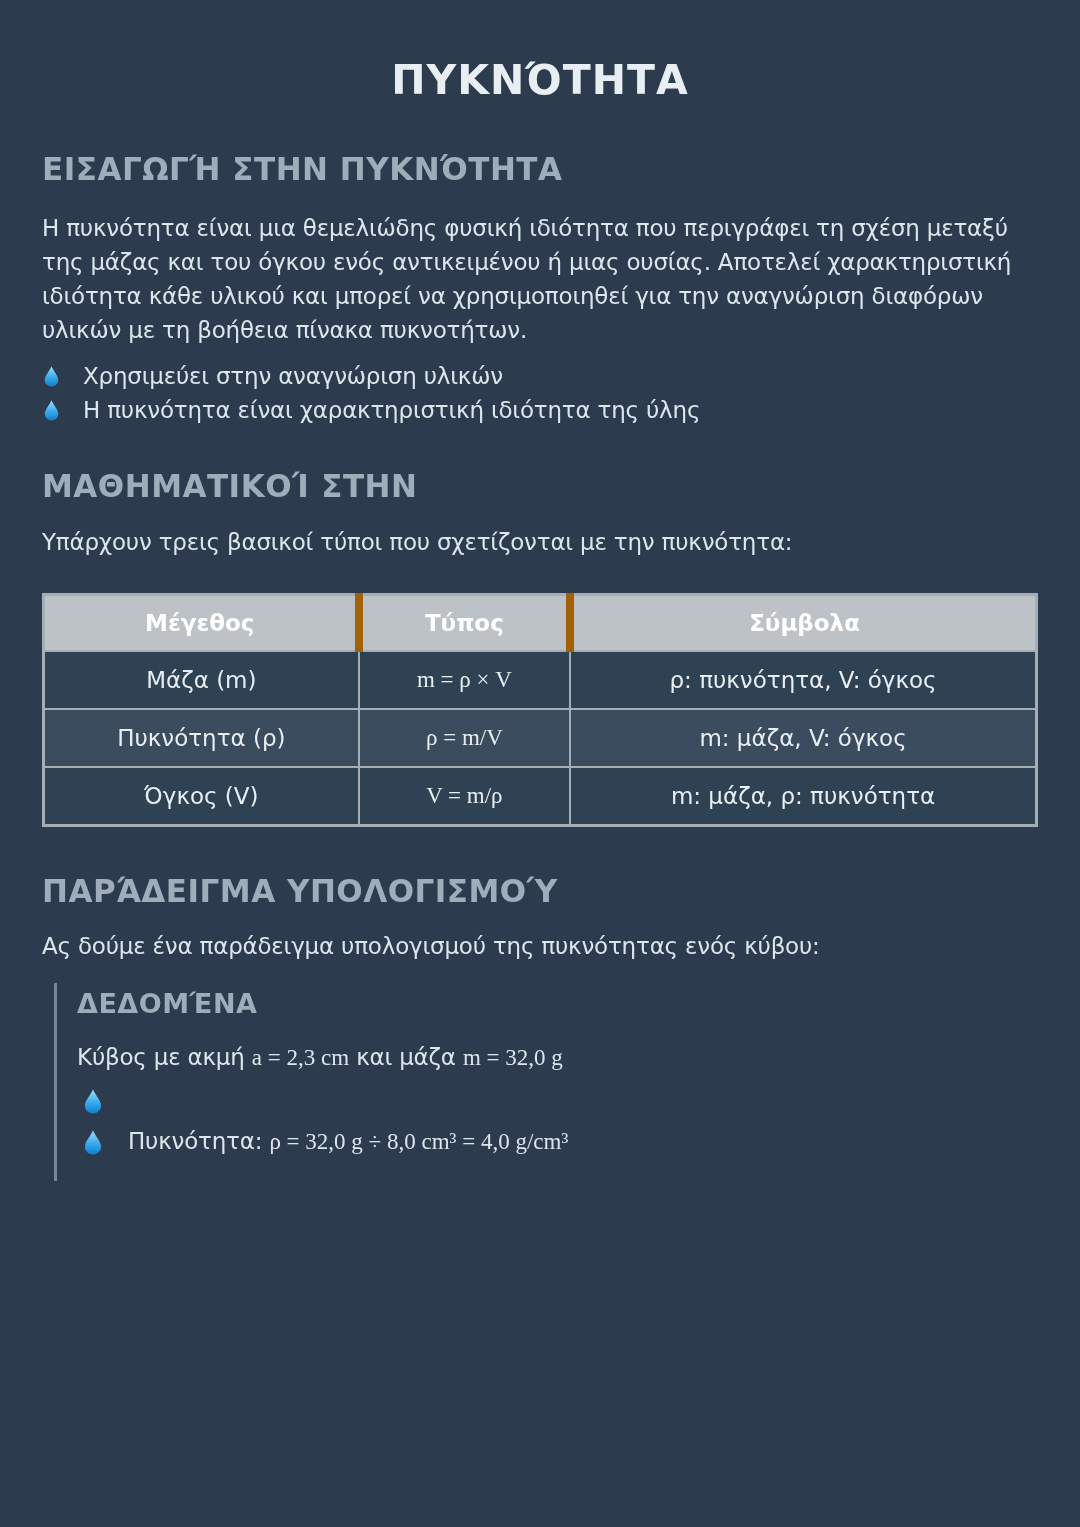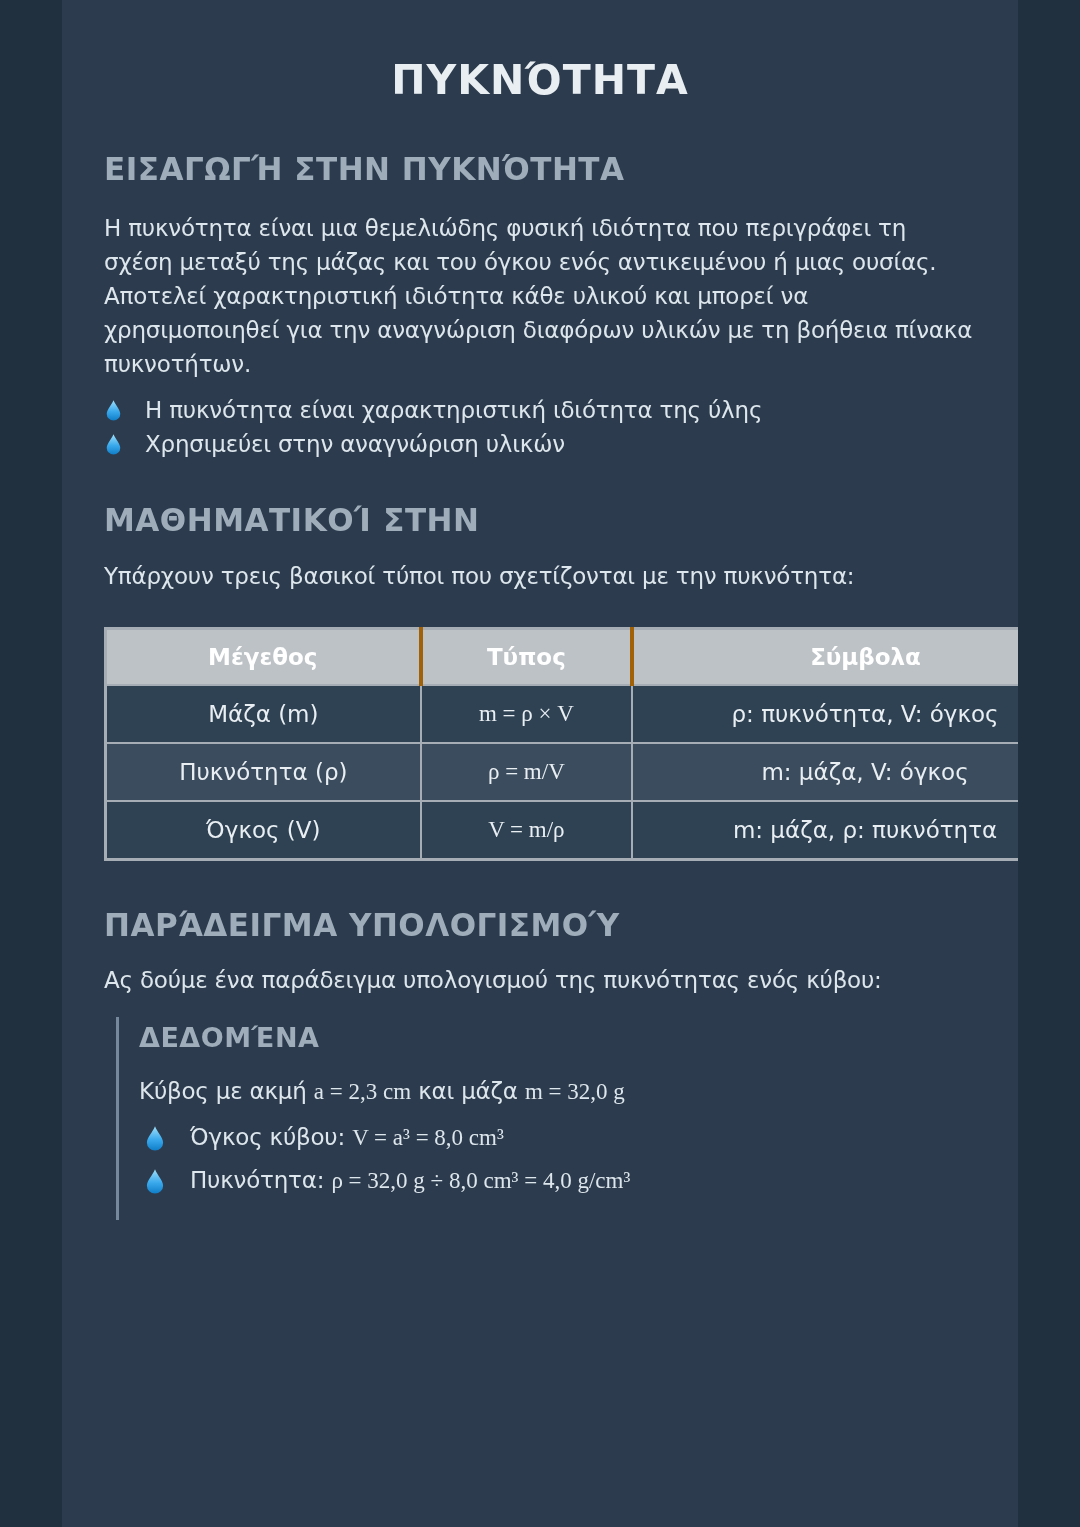--- a/index.html
+++ b/index.html
@@ -13,21 +13,21 @@
     --table-row-dark: #2e4254;
     --table-row-light: #3a4c5e;
     --example-border: #76889b;
   }
   * { box-sizing: border-box; }
   html, body { margin: 0; padding: 0; }
   body { background: #20303f; }
 
   .page {
     position: relative;
-    width: 956px;
+    width: 1080px;
     height: 1527px;
     margin: 0 auto;
     background: var(--background);
     font-family: "DejaVu Sans", "Liberation Sans", sans-serif;
     color: var(--body-text);
     overflow: hidden;
   }
   .content { padding: 0 42px; }
 
   .doc-title {
@@ -79,21 +79,21 @@
   }
   .formula-table th {
     background: var(--table-header-bg);
     color: var(--table-header-text);
     font-size: 23px;
     font-weight: bold;
     padding: 14px 8px;
     border: 2px solid var(--table-border);
     text-align: center;
   }
-  .formula-table th:not(:first-child) { border-left: 4px solid #a16207; }
+  .formula-table th:not(:first-child) { border-left: 8px solid #a16207; }
   .formula-table td {
     font-size: 23px;
     color: #e9eef2;
     text-align: center;
     padding: 15px 8px;
     border: 2px solid var(--table-border);
   }
   .formula-table tbody tr:nth-child(odd) td { background: var(--table-row-dark); }
   .formula-table tbody tr:nth-child(even) td { background: var(--table-row-light); }
 
@@ -138,30 +138,30 @@
 
     <h2 class="section-heading">ΕΙΣΑΓΩΓΉ ΣΤΗΝ ΠΥΚΝΌΤΗΤΑ</h2>
     <p class="para">Η πυκνότητα είναι μια θεμελιώδης φυσική ιδιότητα που περιγράφει τη σχέση μεταξύ της μάζας και του όγκου ενός αντικειμένου ή μιας ουσίας. Αποτελεί χαρακτηριστική ιδιότητα κάθε υλικού και μπορεί να χρησιμοποιηθεί για την αναγνώριση διαφόρων υλικών με τη βοήθεια πίνακα πυκνοτήτων.</p>
     <ul class="bullet-list">
   <li class="bullet-item">
     <span class="drop">
       <svg class="drop-svg" viewBox="0 0 20 28">
         <path d="M10 1 C12.5 7.5 19 13.5 19 19.3 A9 8.7 0 0 1 1 19.3 C1 13.5 7.5 7.5 10 1 Z" fill="url(#dropGrad)"></path>
       </svg>
     </span>
+    <span class="bullet-text">Χρησιμεύει στην αναγνώριση υλικών</span>
+  </li>
+
+  <li class="bullet-item">
+    <span class="drop">
+      <svg class="drop-svg" viewBox="0 0 20 28">
+        <path d="M10 1 C12.5 7.5 19 13.5 19 19.3 A9 8.7 0 0 1 1 19.3 C1 13.5 7.5 7.5 10 1 Z" fill="url(#dropGrad)"></path>
+      </svg>
+    </span>
     <span class="bullet-text">Η πυκνότητα είναι χαρακτηριστική ιδιότητα της ύλης</span>
-  </li>
-
-  <li class="bullet-item">
-    <span class="drop">
-      <svg class="drop-svg" viewBox="0 0 20 28">
-        <path d="M10 1 C12.5 7.5 19 13.5 19 19.3 A9 8.7 0 0 1 1 19.3 C1 13.5 7.5 7.5 10 1 Z" fill="url(#dropGrad)"></path>
-      </svg>
-    </span>
-    <span class="bullet-text">Χρησιμεύει στην αναγνώριση υλικών</span>
   </li>
 
 </ul>
 
     <h2 class="section-heading">ΜΑΘΗΜΑΤΙΚΟΊ ΣΤΗΝ</h2>
     <p class="lead">Υπάρχουν τρεις βασικοί τύποι που σχετίζονται με την πυκνότητα:</p>
 
     <table class="formula-table">
       <colgroup>
         <col style="width:316px">
@@ -202,21 +202,20 @@
     <div class="example-box">
       <h3 class="box-heading">ΔΕΔΟΜΈΝΑ</h3>
       <p class="given-line"><span>Κύβος με ακμή </span><span class="serif">a = 2,3 cm</span><span> και μάζα </span><span class="serif">m = 32,0 g</span></p>
       <ul class="bullet-list example-list">
   <li class="bullet-item">
     <span class="drop">
       <svg class="drop-svg" viewBox="0 0 20 28">
         <path d="M10 1 C12.5 7.5 19 13.5 19 19.3 A9 8.7 0 0 1 1 19.3 C1 13.5 7.5 7.5 10 1 Z" fill="url(#dropGrad)"></path>
       </svg>
     </span>
-    <span class="bullet-text"><span>Όγκος κύβου: </span><span class="serif">V = a³ = 8,0 cm³</span></span>
   </li>
 
   <li class="bullet-item">
     <span class="drop">
       <svg class="drop-svg" viewBox="0 0 20 28">
         <path d="M10 1 C12.5 7.5 19 13.5 19 19.3 A9 8.7 0 0 1 1 19.3 C1 13.5 7.5 7.5 10 1 Z" fill="url(#dropGrad)"></path>
       </svg>
     </span>
     <span class="bullet-text"><span>Πυκνότητα: </span><span class="serif">ρ = 32,0 g ÷ 8,0 cm³ = 4,0 g/cm³</span></span>
   </li>

